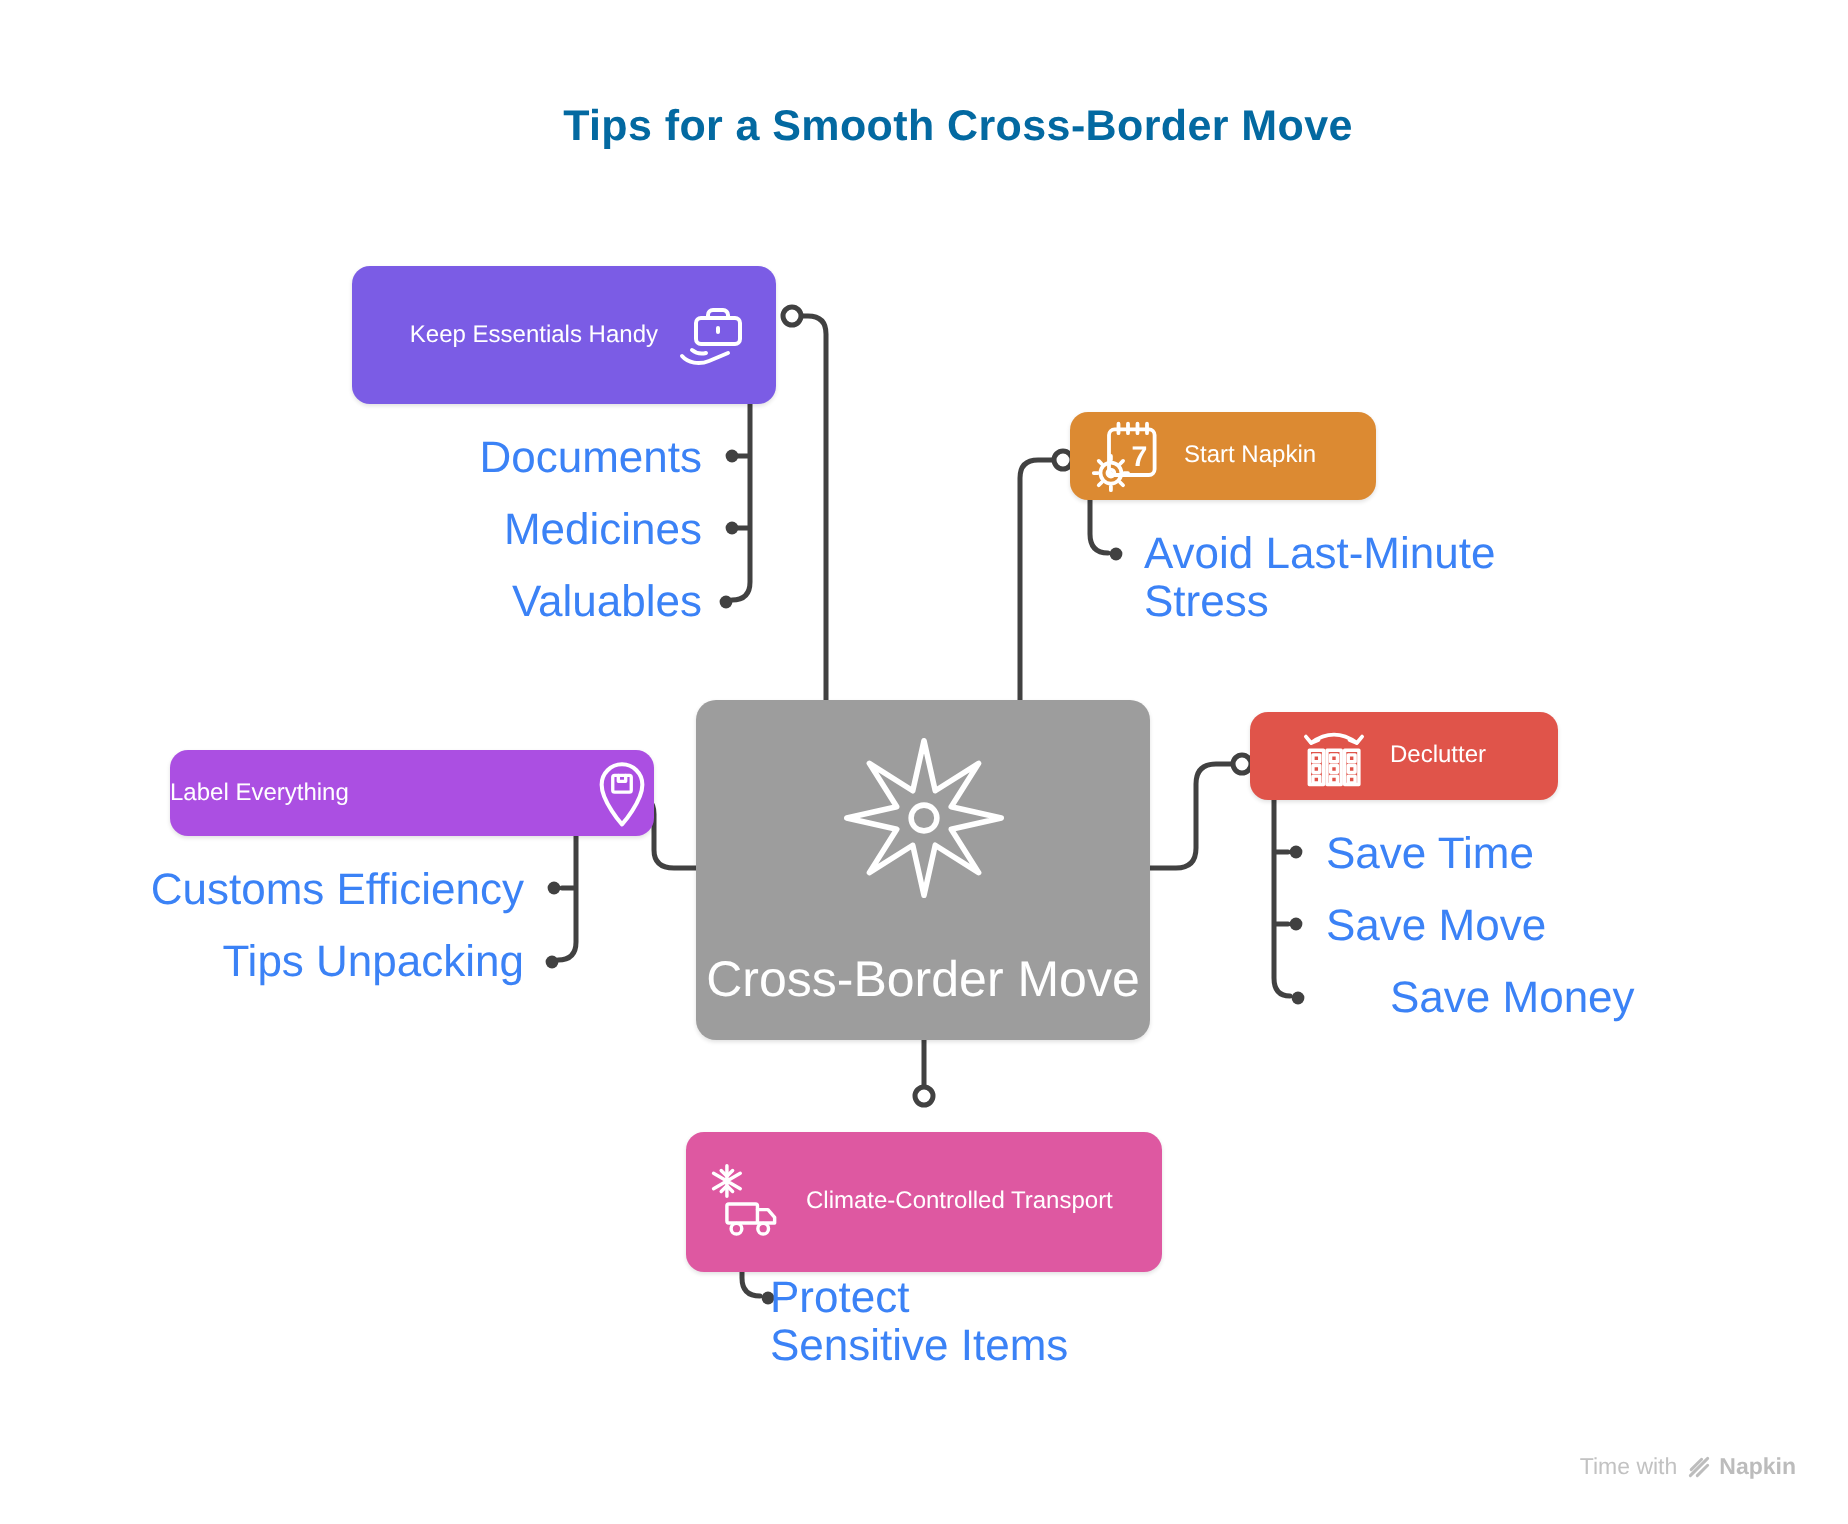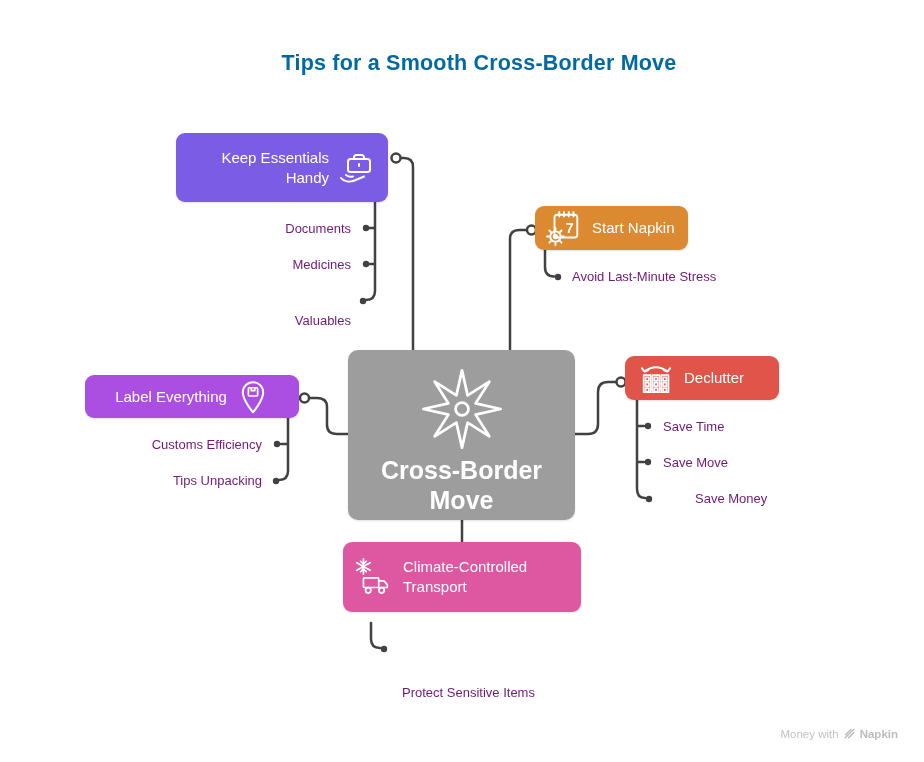--- a/index.html
+++ b/index.html
@@ -9,37 +9,37 @@
   }
   .title{
     position:absolute;top:51px;left:0;width:100%;text-align:center;
     font-size:21.5px;font-weight:700;color:#0369a1;letter-spacing:.2px;padding-left:17px;
   }
   .connectors{position:absolute;top:0;left:0;pointer-events:none;}
   .node{
     position:absolute;border-radius:9px;color:#fff;display:flex;align-items:center;
     box-shadow:0 1px 2px rgba(0,0,0,.12);
   }
-  .node .lbl{font-size:15px;line-height:1.32;font-weight:400;}
+  .node .lbl{font-size:12px;line-height:1.32;font-weight:400;}
   .node svg{flex:0 0 auto;display:block;}
   #box-keep{left:176px;top:133px;width:212px;height:69px;justify-content:flex-end;gap:9px;padding:0;box-sizing:border-box;padding-right:10px;}
   #box-keep .lbl{text-align:right;width:142px;}
   #box-start{left:535px;top:206px;width:153px;height:44px;gap:9px;box-sizing:border-box;padding-left:10px;}
-  #box-declutter{left:625px;top:356px;width:154px;height:44px;gap:9px;box-sizing:border-box;padding-left:12px;}
-  #box-label{left:85px;top:375px;width:214px;height:43px;justify-content:center;gap:10px;}
-  #box-climate{left:343px;top:542px;width:238px;height:70px;gap:9px;box-sizing:border-box;padding-left:9px;}
+  #box-declutter{left:625px;top:356px;width:154px;height:44px;gap:9px;box-sizing:border-box;padding-left:23px;}
+  #box-label{left:85px;top:375px;width:242px;height:43px;justify-content:space-between;gap:10px;}
+  #box-climate{left:343px;top:566px;width:238px;height:70px;gap:9px;box-sizing:border-box;padding-left:9px;}
   #box-climate .lbl{width:178px;}
   #box-center{
     left:348px;top:350px;width:227px;height:170px;border-radius:10px;
     flex-direction:column;justify-content:flex-start;
   }
-  #box-center .lbl{font-size:25px;line-height:1.18;text-align:center;margin-top:1px;font-weight:bold;}
+  #box-center .lbl{font-size:25px;line-height:1.18;text-align:left;margin-top:21px;}
   #box-center svg{margin-top:13px;}
   .sub{
-    position:absolute;font-size:13px;color:#701a75;line-height:24px;white-space:nowrap;
+    position:absolute;font-size:22px;color:#3b82f6;line-height:24px;white-space:nowrap;
   }
   .sub.wrap{white-space:normal;}
   .r{text-align:right;}
   .watermark{
     position:absolute;top:727px;right:26px;display:flex;align-items:center;gap:4px;
     font-size:11.5px;color:#c2c2c2;
   }
   .watermark .brand{color:#bcbcbc;font-weight:700;}
 </style>
 </head>
@@ -96,21 +96,21 @@
     <svg width="40" height="35" viewBox="0 0 40 35" fill="none" stroke="#fff" stroke-width="2" stroke-linecap="round" stroke-linejoin="round">
       <path d="M16,9 V7.5 A2.5,2.5 0 0 1 18.5,5 h5 A2.5,2.5 0 0 1 26,7.5 V9"></path>
       <rect x="10" y="9" width="22" height="13" rx="2.5"></rect>
       <path d="M21,14 v2"></path>
       <path d="M3,28 c3,3.5 8.5,4.5 13.5,2.5 l9.5,-4"></path>
       <path d="M8,25 q3,2.5 7,1.5"></path>
     </svg>
   </div>
   <div class="sub r" style="top:217px;right:573px;">Documents</div>
   <div class="sub r" style="top:253px;right:573px;margin-left:16px;">Medicines</div>
-  <div class="sub r" style="top:289px;right:573px;margin-top:20px;">Valuables</div>
+  <div class="sub r" style="top:289px;right:573px;">Valuables</div>
 
   <div class="node" id="box-start" style="background-color: rgb(220, 138, 50);">
     <svg width="38" height="38" viewBox="0 0 40 40" fill="none" stroke="#fff" stroke-width="2" stroke-linecap="round" stroke-linejoin="round">
       <path d="M15,3 v5 M20,3 v5 M25,3 v5 M30,3 v5"></path>
       <rect x="10" y="6" width="24" height="24" rx="3"></rect>
       <text x="26" y="25" font-size="15" font-weight="bold" fill="#fff" stroke="none" text-anchor="middle">7</text>
       <circle cx="11" cy="29" r="5.5"></circle>
       <circle cx="11" cy="29" r="1.8"></circle>
       <path d="M11,22 v-2 M11,36 v2 M4,29 h-2 M18,29 h2 M6.2,24.2 l-1.6,-1.6 M15.8,24.2 l1.6,-1.6 M6.2,33.8 l-1.6,1.6 M15.8,33.8 l1.6,1.6"></path>
     </svg>
@@ -159,23 +159,23 @@
     <svg width="42" height="42" viewBox="0 0 44 42" fill="none" stroke="#fff" stroke-width="1.8" stroke-linecap="round" stroke-linejoin="round">
       <path d="M12,2 V18 M5,6 L19,14 M19,6 L5,14"></path>
       <path d="M9,4.5 L12,7.5 L15,4.5 M9,15.5 L12,12.5 L15,15.5"></path>
       <rect x="12" y="22" width="16" height="10" rx="1"></rect>
       <path d="M28,25 h5.5 l3.5,4 v3 h-9"></path>
       <circle cx="17" cy="35" r="2.8"></circle>
       <circle cx="31" cy="35" r="2.8"></circle>
     </svg>
     <div class="lbl">Climate-Controlled Transport</div>
   </div>
-  <div class="sub wrap" style="top:637px;left:402px;width:165px;margin-top:44px;">Protect Sensitive Items</div>
+  <div class="sub wrap" style="top:637px;left:385px;width:165px;">Protect Sensitive Items</div>
 
   <div class="watermark">
-    <span>Money with</span>
+    <span>Time with</span>
     <svg width="13" height="13" viewBox="0 0 15 15" fill="none" stroke="#bdbdbd" stroke-width="1.7" stroke-linecap="round">
       <path d="M3,9 L9,3 M2.5,12.5 L12.5,2.5 M6.5,12.5 L12.5,6.5"></path>
     </svg>
     <span class="brand">Napkin</span>
   </div>
 
 </div>
 
 </body></html>

